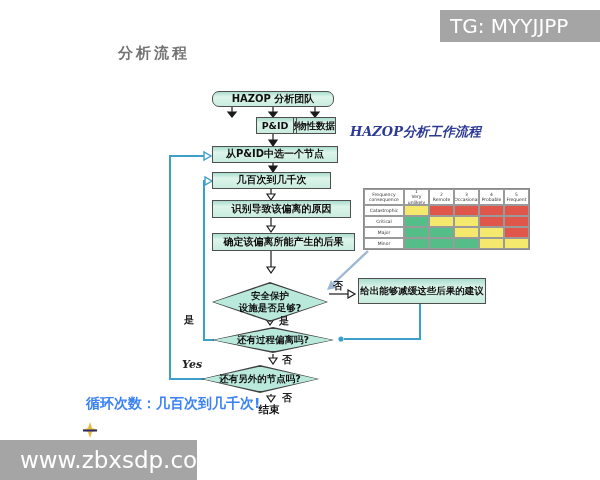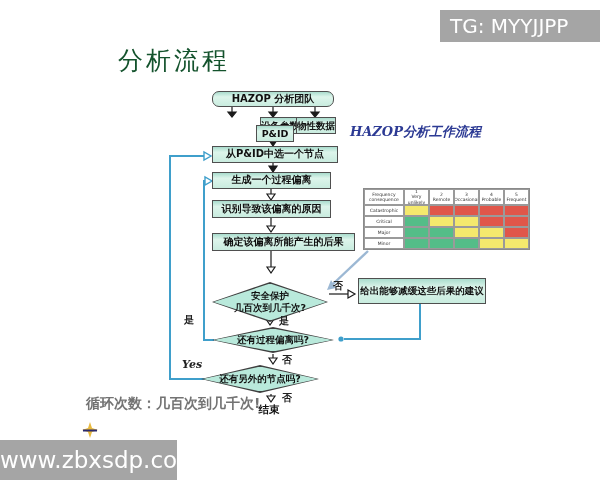--- a/index.html
+++ b/index.html
@@ -3,27 +3,27 @@
 <meta charset="utf-8">
 <style>
   html,body{margin:0;padding:0;}
   #stage{
     position:relative; width:600px; height:480px; background:#ffffff;
     overflow:hidden; font-family:"DejaVu Sans","Liberation Sans",sans-serif;
   }
   .abs{position:absolute;}
   
   #page-title{
-    left:118px; top:44px; font-size:25px; font-weight:normal; color:#14532d;
+    left:118px; top:44px; font-size:15px; font-weight:bold; color:#737373;
     letter-spacing:3px; font-family:"DejaVu Sans",sans-serif;
   }
   
   .wm{ background:#a5a5a5; color:#ffffff; display:flex; align-items:center; }
   #wm-top{ left:440px; top:10px; width:160px; height:32px; font-size:20px; padding-left:10px; }
-  #wm-bottom{ left:0; top:440px; width:177px; height:40px; font-size:23px; padding-left:0; }
+  #wm-bottom{ left:0; top:440px; width:177px; height:40px; font-size:23px; padding-left:20px; }
   
   .node{
     background:linear-gradient(180deg,#a9dccd 0%,#ddf5eb 35%,#c9ecdf 100%);
     border:1px solid #4f4f4f; box-sizing:border-box;
     display:flex; align-items:center; justify-content:center;
     font-weight:bold; font-size:10px; color:#101010; text-align:center;
     line-height:1.05; white-space:nowrap;
   }
   .node.small{font-size:9.5px;}
   
@@ -33,21 +33,21 @@
   .d-shape::after{ content:""; position:absolute; inset:1.6px; background:#b9e9db;
     clip-path:polygon(50% 0,100% 50%,50% 100%,0 50%); }
   .d-text{ position:relative; z-index:2; font-weight:bold; font-size:9.5px;
     color:#101010; text-align:center; line-height:1.25; white-space:nowrap; }
   
   .flbl{ font-size:10px; font-weight:bold; color:#222; }
   .flbl.en{ font-family:"DejaVu Serif",serif; font-style:italic; font-size:11px; }
   
   #side-label{ left:350px; top:123px; font-size:13px; font-weight:bold; font-style:italic;
     color:#2c3a94; font-family:"DejaVu Serif","Liberation Serif",serif; }
-  #loop-note{ left:86px; top:395px; font-size:14px; font-weight:bold; color:#737373; }
+  #loop-note{ left:86px; top:395px; font-size:14px; font-weight:bold; color:#3b82f6; }
   #end-label{ left:252px; top:403px; width:34px; text-align:center;
     font-size:10.5px; font-weight:bold; color:#101010; }
   
   #risk-matrix{
     left:363px; top:188px; display:grid;
     grid-template-columns:40px repeat(5,25px);
     grid-template-rows:16px repeat(4,11px);
     background:#ffffff; border:1px solid #8a8a8a;
   }
   .m-cell{
@@ -115,31 +115,31 @@
   <div class="abs wm" id="wm-top">TG: MYYJJPP</div>
   <div class="abs wm" id="wm-bottom">www.zbxsdp.com</div>
 
   <svg class="abs" width="20" height="20" viewBox="0 0 20 20" style="left:80px; top:420px;">
     <polygon points="10,2 12,8 18,10 12,12 10,18 8,12 2,10 8,8" fill="#e8b93e"></polygon>
     <line x1="3" y1="10.5" x2="17" y2="10.5" stroke="#2a2a6e" stroke-width="2"></line>
   </svg>
 
   <div class="abs node" style="left:212px;top:91px;width:122px;height:16px;border-radius:7px;">HAZOP 分析团队</div>
   <div class="abs node small" style="left:214px;top:117px;width:40px;height:17px;margin-left:46px;">设备参数</div>
-  <div class="abs node small" style="left:256px;top:117px;width:38px;height:17px;margin-top:8px;">P&amp;ID</div>
+  <div class="abs node small" style="left:256px;top:117px;width:38px;height:17px;">P&amp;ID</div>
   <div class="abs node small" style="left:296px;top:117px;width:40px;height:17px;">物性数据</div>
   <div class="abs node" style="left:212px;top:146px;width:126px;height:17px;">从P&amp;ID中选一个节点</div>
-  <div class="abs node" style="left:212px;top:172px;width:119px;height:17px;">生成一个过程偏离</div>
-  <div class="abs node" style="left:212px;top:200px;width:119px;height:18px;">识别导致该偏离的原因</div>
+  <div class="abs node" style="left:212px;top:172px;width:119px;height:17px;">几百次到几千次</div>
+  <div class="abs node" style="left:212px;top:200px;width:139px;height:18px;">识别导致该偏离的原因</div>
   <div class="abs node" style="left:212px;top:233px;width:143px;height:18px;">确定该偏离所能产生的后果</div>
 
   <div class="abs diamond" style="left:212px;top:282px;width:116px;height:40px;">
     <div class="d-shape"></div>
     <div class="d-text"><span>安全保护</span><br>
-      <span>几百次到几千次?</span></div>
+      <span>设施是否足够?</span></div>
   </div>
   <div class="abs diamond" style="left:212px;top:327px;width:122px;height:26px;">
     <div class="d-shape"></div>
     <div class="d-text">还有过程偏离吗?</div>
   </div>
   <div class="abs diamond" style="left:201px;top:365px;width:118px;height:28px;">
     <div class="d-shape"></div>
     <div class="d-text">还有另外的节点吗?</div>
   </div>
 

